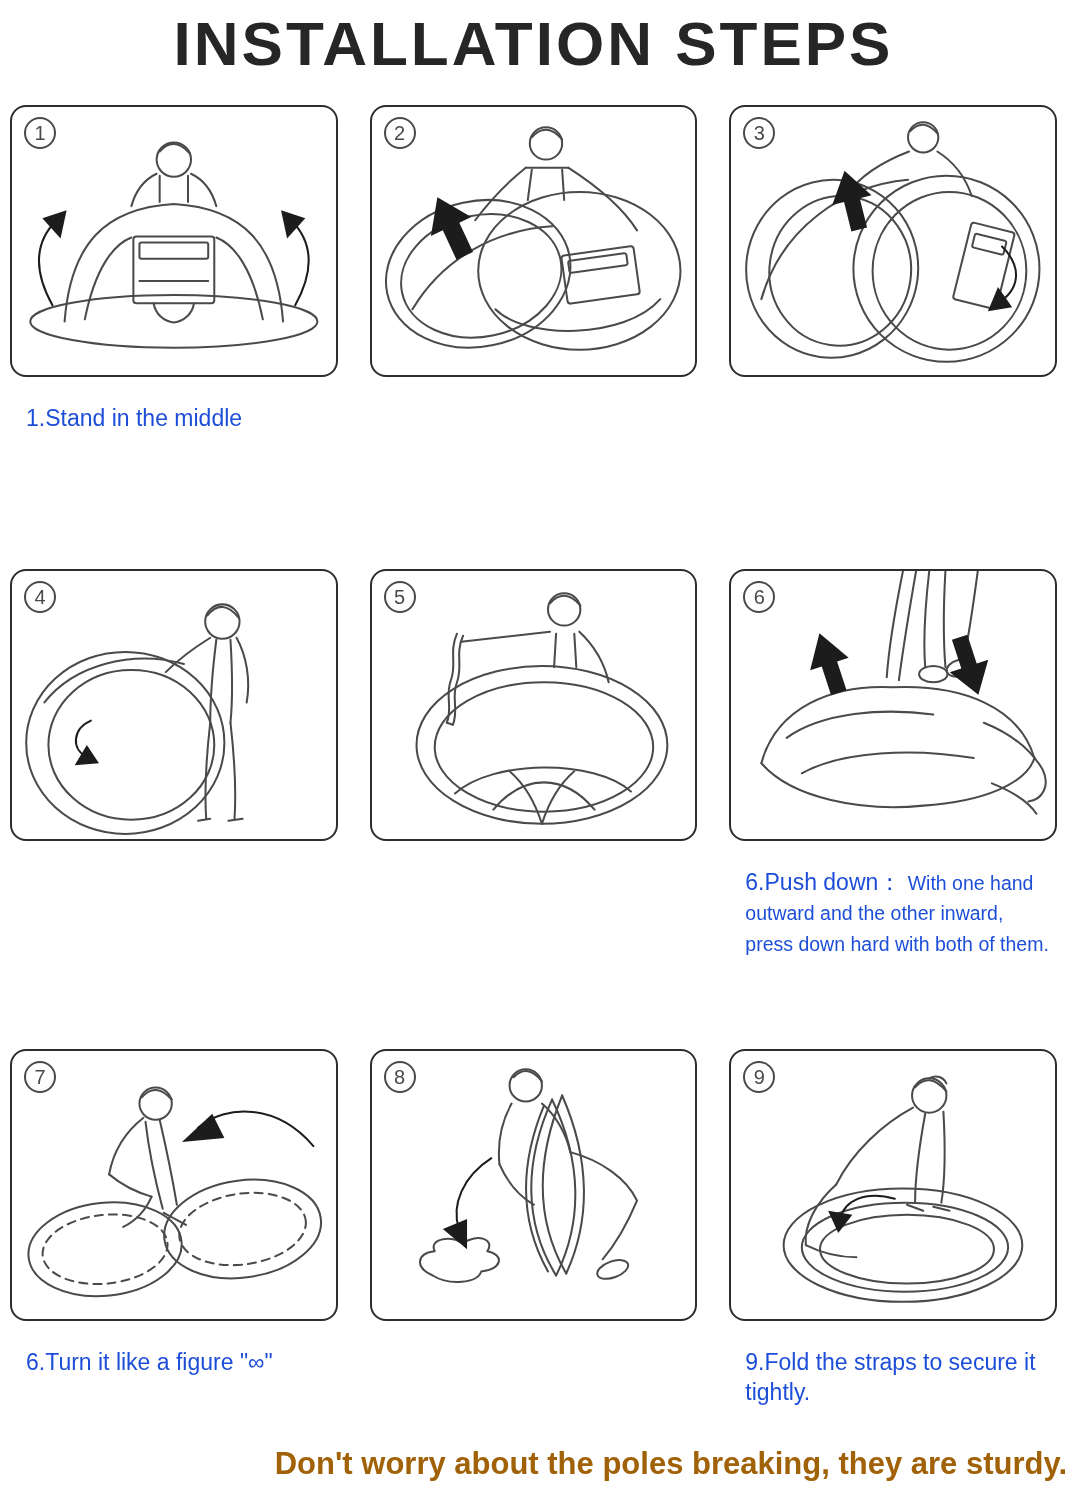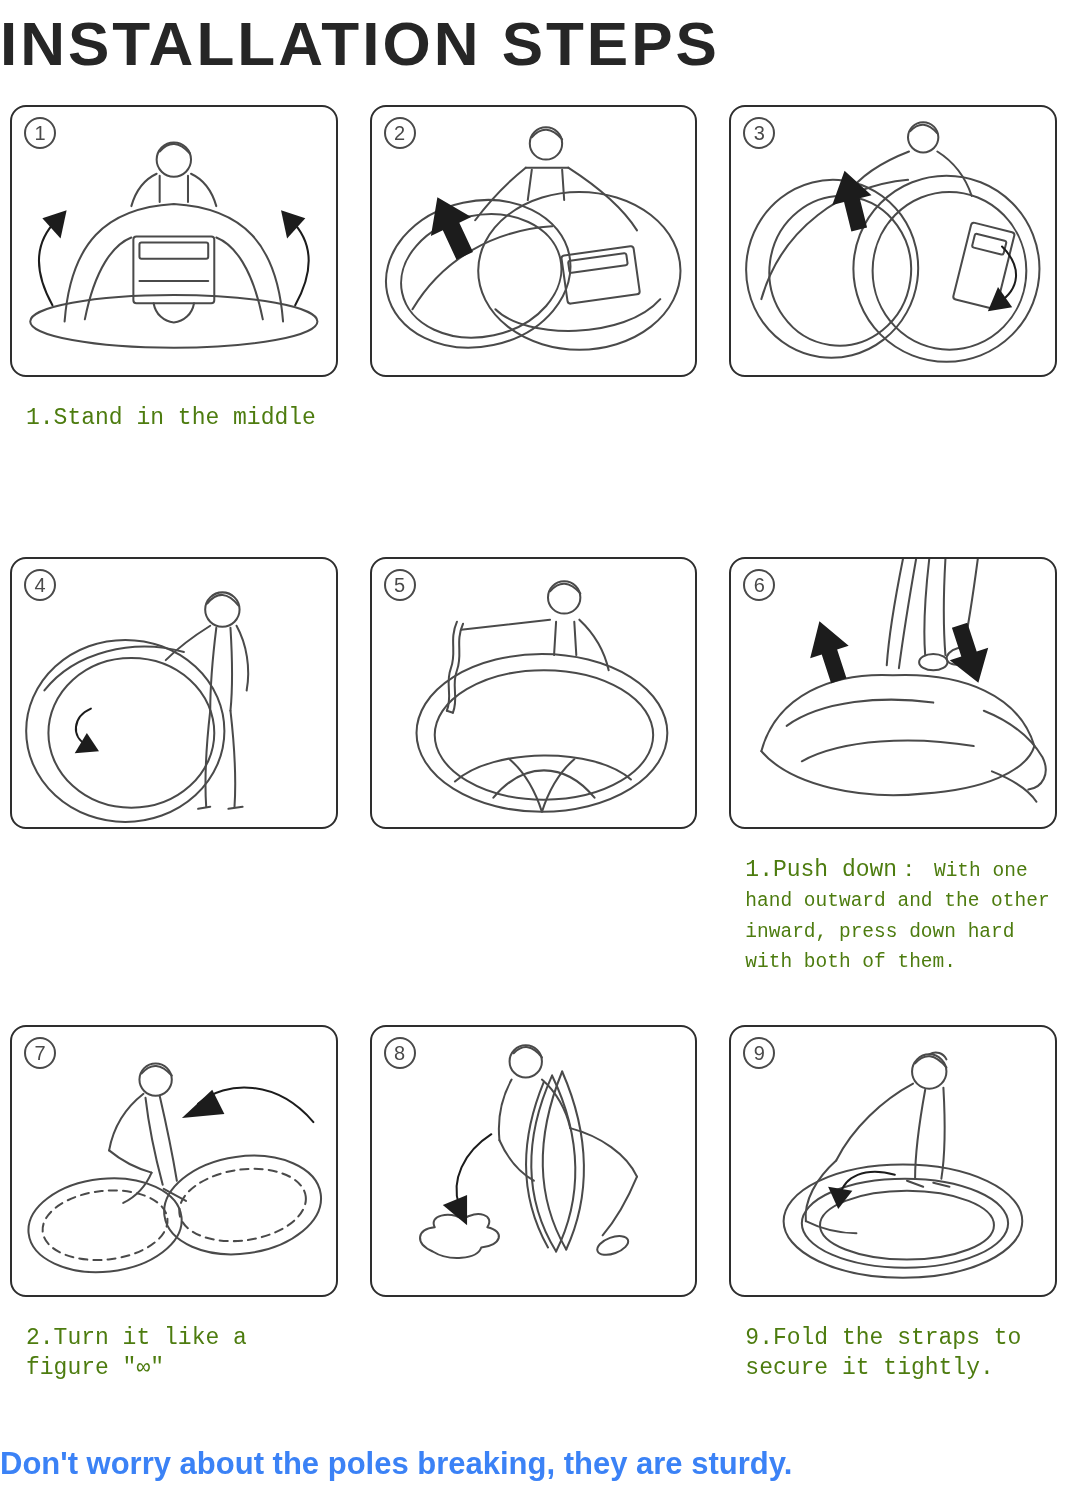--- a/index.html
+++ b/index.html
@@ -2,21 +2,21 @@
 <html><head>
 <meta charset="utf-8">
 <style>
   * { margin:0; padding:0; box-sizing:border-box; }
   html,body { background:#ffffff; }
   body {
     width:1067px; height:1500px; position:relative; overflow:hidden;
     font-family:"Liberation Sans", sans-serif; color:#3a3a3a;
   }
   .title {
-    text-align:left; font-size:62px; font-weight:bold; letter-spacing:3px;
+    text-align:center; font-size:62px; font-weight:bold; letter-spacing:3px;
     color:#262626; padding-top:8px;
   }
   .grid {
     display:grid; grid-template-columns:repeat(3,1fr); column-gap:32px;
     padding:0 10px; margin-top:26px;
   }
   .cell { display:flex; flex-direction:column; }
   .panel {
     position:relative; height:272px; border:2.5px solid #2e2e2e;
     border-radius:16px; background:#fff;
@@ -27,30 +27,30 @@
     align-items:center; justify-content:center; font-size:20px; color:#4a4a4a;
     z-index:2; background:#fff;
   }
   .illus { position:absolute; inset:0; width:100%; height:100%; }
   .illus path, .illus ellipse, .illus circle, .illus rect, .illus line {
     fill:none; stroke:#4a4a4a; stroke-width:2; stroke-linecap:round; stroke-linejoin:round;
   }
   .illus .arrowstroke { stroke:#1c1c1c; fill:none; }
   .illus .fillblack { fill:#1c1c1c; stroke:none; }
   .caption {
-    margin:26px 4px 4px 16px; font-size:23px; line-height:1.32; color:#4d7c0f;font-family:Liberation Mono, monospace;
+    margin:26px 4px 16px 16px; font-size:23px; line-height:1.32; color:#1d4ed8;
   }
   .cap-r1 { min-height:150px; }
   .cap-r2 { min-height:166px; }
   .cap-r3 { min-height:120px; }
   .cap-lead { font-size:23px; }
   .cap-rest { font-size:19.5px; }
   .footer {
-    position:absolute; left:0; right:0; bottom:18px; text-align:left;
-    font-size:31px; font-weight:bold; color:#3b82f6;
+    position:absolute; left:0; right:0; bottom:18px; text-align:right;
+    font-size:31px; font-weight:bold; color:#a16207;
   }
 </style>
 </head>
 <body>
 
 <h1 class="title">INSTALLATION STEPS</h1>
 
 <div class="grid">
 
   <div class="cell">
@@ -192,21 +192,21 @@
         <path d="M30,190 C45,135 100,112 160,115 C230,112 285,135 300,185"></path>
         <path d="M30,190 C60,225 130,238 190,232 C250,228 292,210 300,185"></path>
         <path d="M55,165 C90,140 150,135 200,142"></path>
         <path d="M70,200 C110,178 180,175 240,185"></path>
         <path d="M250,150 C275,160 296,176 308,196 C316,212 308,226 294,228"></path>
         <path d="M258,210 C278,218 294,228 302,240"></path>
         <polygon class="fillblack" transform="rotate(-18 97 91)" points="97,60 77,92 89,92 89,122 105,122 105,92 117,92"></polygon>
         <polygon class="fillblack" transform="rotate(-18 235 93)" points="235,124 215,94 227,94 227,64 243,64 243,94 255,94"></polygon>
       </svg>
     </div>
-    <p class="caption cap-r2"><span class="cap-lead">1.Push down：</span> <span class="cap-rest">With one hand outward and the other inward, press down hard with both of them.</span></p>
+    <p class="caption cap-r2"><span class="cap-lead">6.Push down：</span> <span class="cap-rest">With one hand outward and the other inward, press down hard with both of them.</span></p>
   </div>
 
   <div class="cell">
     <div class="panel">
       <div class="badge">
           <span>7</span>
         </div>
       <svg class="illus" viewBox="0 0 320 265">
         <ellipse cx="92" cy="196" rx="76" ry="46" transform="rotate(-6 92 196)"></ellipse>
         <ellipse cx="92" cy="196" rx="62" ry="34" transform="rotate(-6 92 196)" stroke-dasharray="8 6"></ellipse>
@@ -217,21 +217,21 @@
         <path d="M130,66 C112,80 100,100 96,122"></path>
         <path d="M96,122 C108,132 124,140 138,144"></path>
         <path d="M138,144 C132,158 122,168 110,174"></path>
         <path d="M146,68 C152,94 158,122 163,152"></path>
         <path d="M132,70 C135,96 141,126 149,156"></path>
         <path d="M150,160 L172,172"></path>
         <path class="arrowstroke" stroke-width="10" d="M298,94 C262,52 212,52 184,76"></path>
         <polygon class="fillblack" points="168,90 198,62 210,86"></polygon>
       </svg>
     </div>
-    <p class="caption cap-r3">2.Turn it like a figure "∞"</p>
+    <p class="caption cap-r3">6.Turn it like a figure "∞"</p>
   </div>
 
   <div class="cell">
     <div class="panel">
       <div class="badge">
           <span>8</span>
         </div>
       <svg class="illus" viewBox="0 0 320 265">
         <path d="M178,48 C150,110 150,170 182,222"></path>
         <path d="M178,48 C208,110 208,170 182,222"></path>

